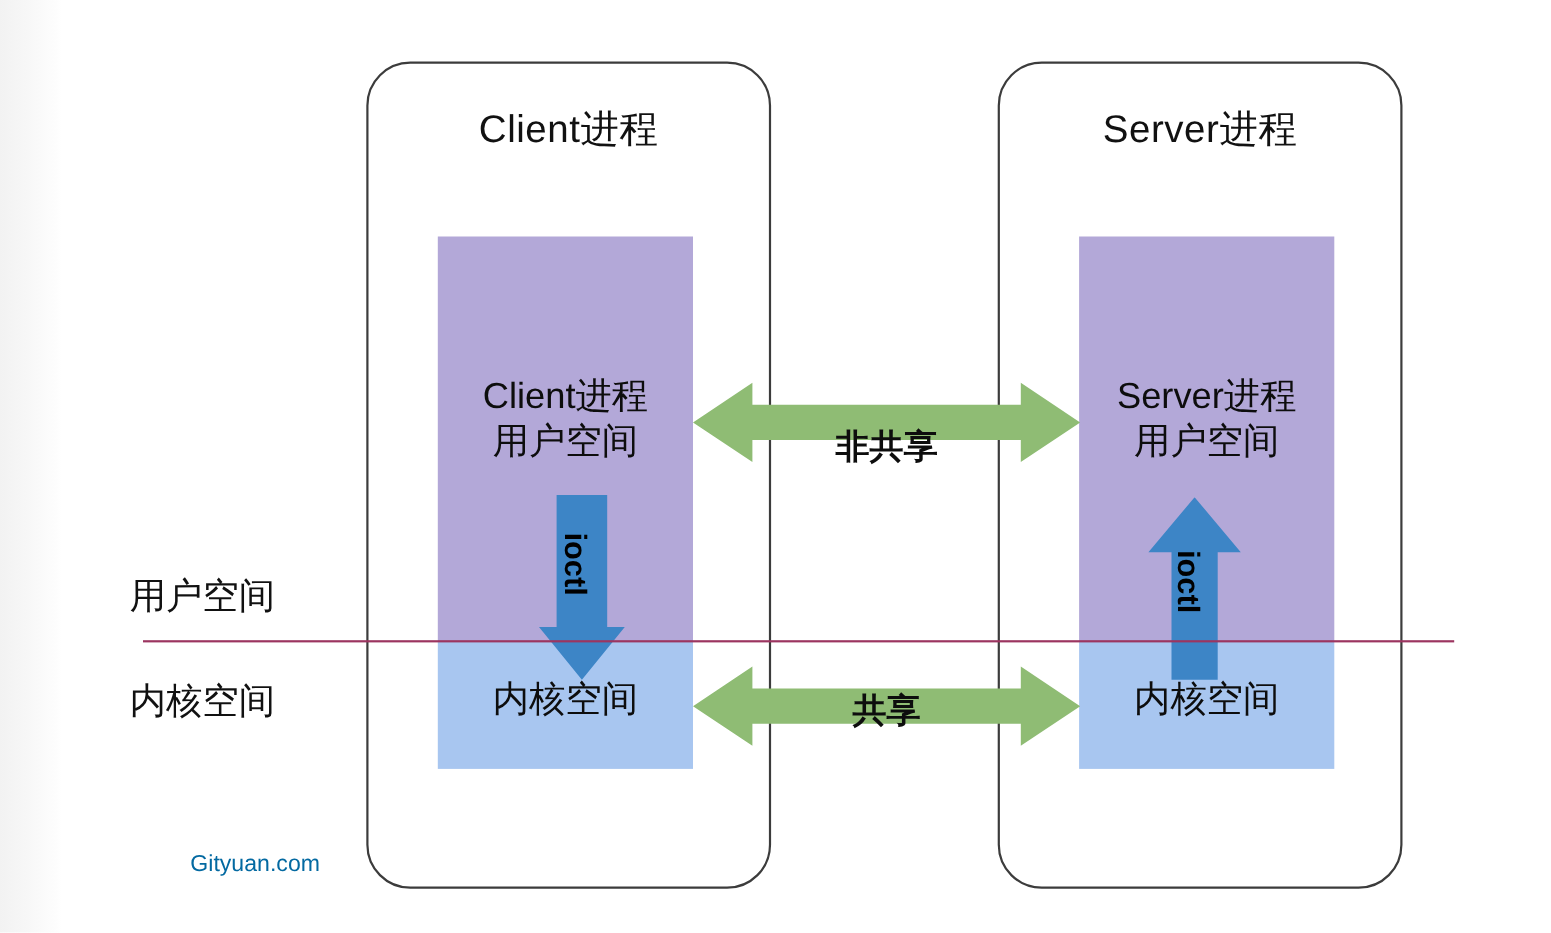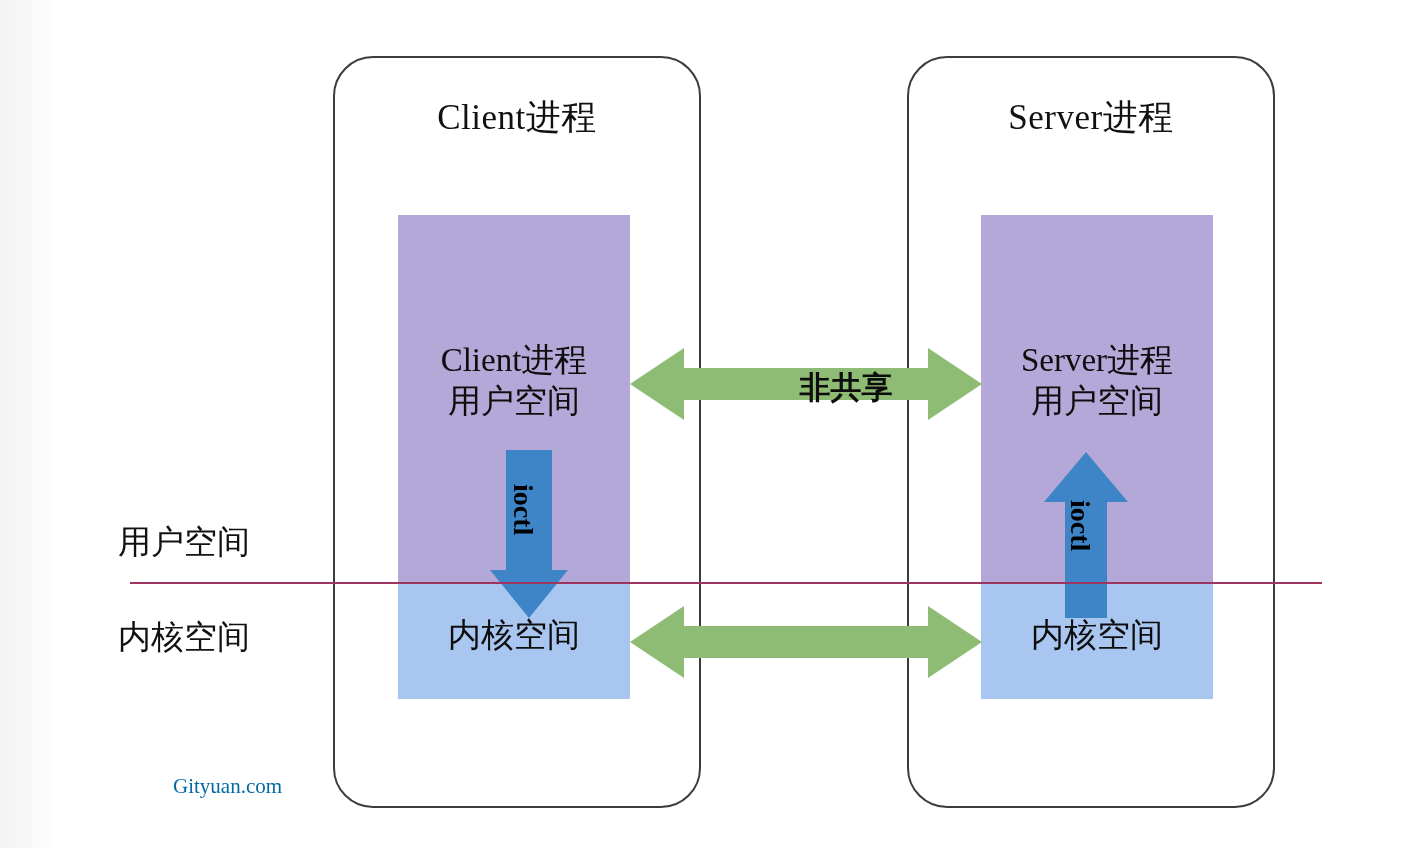--- a/index.html
+++ b/index.html
@@ -10,21 +10,20 @@
   }
   body {
     font-family: "Liberation Sans", "DejaVu Sans", sans-serif;
   }
   #canvas {
     position: relative;
     width: 1410px;
     height: 848px;
     background: #ffffff;
     overflow: hidden;
-    font-family: Liberation Serif, serif;
   }
   
   .gutter {
     position: absolute;
     left: 0; top: 0;
     width: 56px; height: 848px;
     background: linear-gradient(to right, #f2f2f2 0%, #f7f7f7 45%, #fdfdfd 90%, #ffffff 100%);
   }
 
   
@@ -157,25 +156,26 @@
   </div>
 
   <svg class="blue-arrow" style="left:1042px; top:452px;" width="88" height="168" viewBox="0 0 88 168">
     <polygon points="44,0 86,50 65,50 65,166 23,166 23,50 2,50" fill="#3d85c6"></polygon>
   </svg>
   <div class="ioctl-text" style="left:1096px; top:500px;">ioctl</div>
 
   <svg class="green-arrow" style="left:630px; top:345px;" width="352" height="78" viewBox="0 0 352 78">
     <polygon points="0,39 54,3 54,23 298,23 298,3 352,39 298,75 298,55 54,55 54,75" fill="#8fbc74"></polygon>
   </svg>
-  <div class="arrow-caption" style="left:630px; top:367px; width:352px;padding-left:40px;">非共享</div>
+  <div class="arrow-caption" style="left:630px; top:385px; width:352px;">非共享</div>
 
   <svg class="green-arrow" style="left:630px; top:603px;" width="352" height="78" viewBox="0 0 352 78">
     <polygon points="0,39 54,3 54,23 298,23 298,3 352,39 298,75 298,55 54,55 54,75" fill="#8fbc74"></polygon>
   </svg>
+  <div class="arrow-caption" style="left:630px; top:625px; width:352px;">共享</div>
 
   <div class="boundary-line" style="left:130px; top:582px; width:1192px;"></div>
 
   <div class="axis-label" style="left:118px; top:520px;">用户空间</div>
   <div class="axis-label" style="left:118px; top:615px;">内核空间</div>
 
   <div class="watermark" style="left:173px; top:774px;">Gityuan.com</div>
 
 </div>
 

